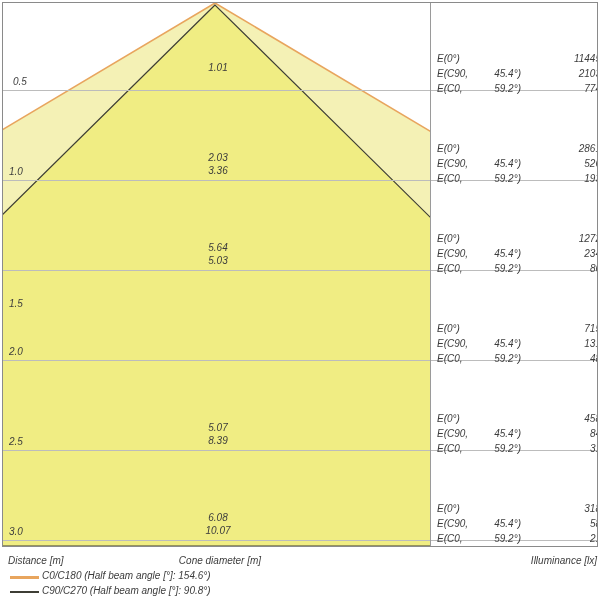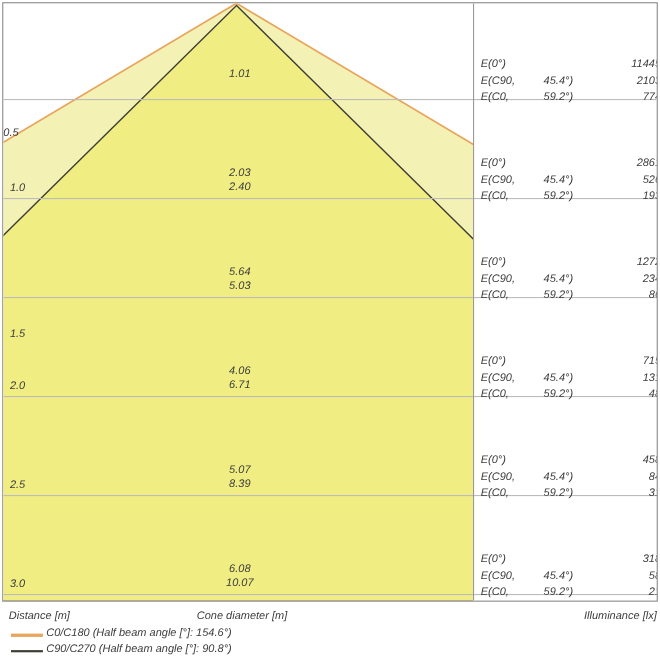--- a/index.html
+++ b/index.html
@@ -25,37 +25,37 @@
 
 <div class="diagram">
 
   <div class="plot" id="plot">
     <svg id="cone-svg" width="427" height="543">
         <polygon points="212,0 -698.8909742375687,543 1122.8909742375686,543" fill="#f4f1b5" stroke="#e8a55e" stroke-width="1.6"></polygon>
         <polygon points="212,2 -336.6070155758233,543 760.6070155758233,543" fill="#f0ed83" stroke="#3e3e35" stroke-width="1.2"></polygon>
       </svg>
 
   <div class="gridline" style="top: 87px;"></div>
-      <div class="lbl" style="left: 0; top: 73px; margin-top: 40px;">0.5</div>
+      <div class="lbl" style="left: 10px; top: 73px;">0.5</div>
       <div class="lbl center" style="left: 140px; width: 150px; top: 58px;">
         <div class="diam-line">1.01</div>
       </div>
       <div class="lbl" style="left: 434px; top: 50px;">E(0°)</div>
       <div class="lbl right" style="left: 498px; width: 100px; top: 50px;">11445</div>
       <div class="lbl" style="left: 434px; top: 65px;">E(C90,</div>
       <div class="lbl right" style="left: 430px; width: 88px; top: 65px;">45.4°)</div>
       <div class="lbl right" style="left: 498px; width: 100px; top: 65px;">2103</div>
       <div class="lbl" style="left: 434px; top: 80px;">E(C0,</div>
       <div class="lbl right" style="left: 430px; width: 88px; top: 80px;">59.2°)</div>
       <div class="lbl right" style="left: 498px; width: 100px; top: 80px;">774</div>
       <div class="gridline" style="top: 177px;"></div>
       <div class="lbl" style="left: 6px; top: 163px;">1.0</div>
       <div class="lbl center" style="left: 140px; width: 150px; top: 148px;">
         <div class="diam-line">2.03</div>
-        <div class="diam-line">2.40</div>
+        <div class="diam-line">3.36</div>
       </div>
       <div class="lbl" style="left: 434px; top: 140px;">E(0°)</div>
       <div class="lbl right" style="left: 498px; width: 100px; top: 140px;">2861</div>
       <div class="lbl" style="left: 434px; top: 155px;">E(C90,</div>
       <div class="lbl right" style="left: 430px; width: 88px; top: 155px;">45.4°)</div>
       <div class="lbl right" style="left: 498px; width: 100px; top: 155px;">526</div>
       <div class="lbl" style="left: 434px; top: 170px;">E(C0,</div>
       <div class="lbl right" style="left: 430px; width: 88px; top: 170px;">59.2°)</div>
       <div class="lbl right" style="left: 498px; width: 100px; top: 170px;">193</div>
       <div class="gridline" style="top: 267px;"></div>
@@ -67,24 +67,20 @@
       <div class="lbl" style="left: 434px; top: 230px;">E(0°)</div>
       <div class="lbl right" style="left: 498px; width: 100px; top: 230px;">1272</div>
       <div class="lbl" style="left: 434px; top: 245px;">E(C90,</div>
       <div class="lbl right" style="left: 430px; width: 88px; top: 245px;">45.4°)</div>
       <div class="lbl right" style="left: 498px; width: 100px; top: 245px;">234</div>
       <div class="lbl" style="left: 434px; top: 260px;">E(C0,</div>
       <div class="lbl right" style="left: 430px; width: 88px; top: 260px;">59.2°)</div>
       <div class="lbl right" style="left: 498px; width: 100px; top: 260px;">86</div>
       <div class="gridline" style="top: 357px;"></div>
       <div class="lbl" style="left: 6px; top: 343px;">2.0</div>
-      <div class="lbl center" style="left: 140px; width: 150px; top: 328px;">
-        <div class="diam-line">4.06</div>
-        <div class="diam-line">6.71</div>
-      </div>
       <div class="lbl" style="left: 434px; top: 320px;">E(0°)</div>
       <div class="lbl right" style="left: 498px; width: 100px; top: 320px;">715</div>
       <div class="lbl" style="left: 434px; top: 335px;">E(C90,</div>
       <div class="lbl right" style="left: 430px; width: 88px; top: 335px;">45.4°)</div>
       <div class="lbl right" style="left: 498px; width: 100px; top: 335px;">131</div>
       <div class="lbl" style="left: 434px; top: 350px;">E(C0,</div>
       <div class="lbl right" style="left: 430px; width: 88px; top: 350px;">59.2°)</div>
       <div class="lbl right" style="left: 498px; width: 100px; top: 350px;">48</div>
       <div class="gridline" style="top: 447px;"></div>
       <div class="lbl" style="left: 6px; top: 433px;">2.5</div>

